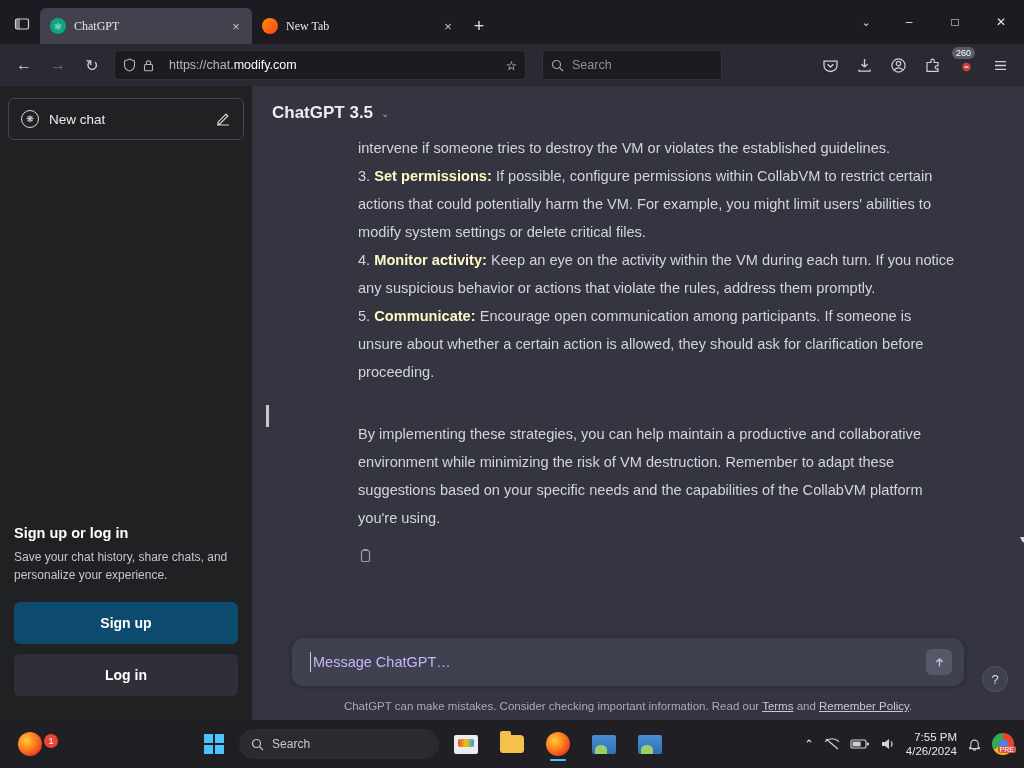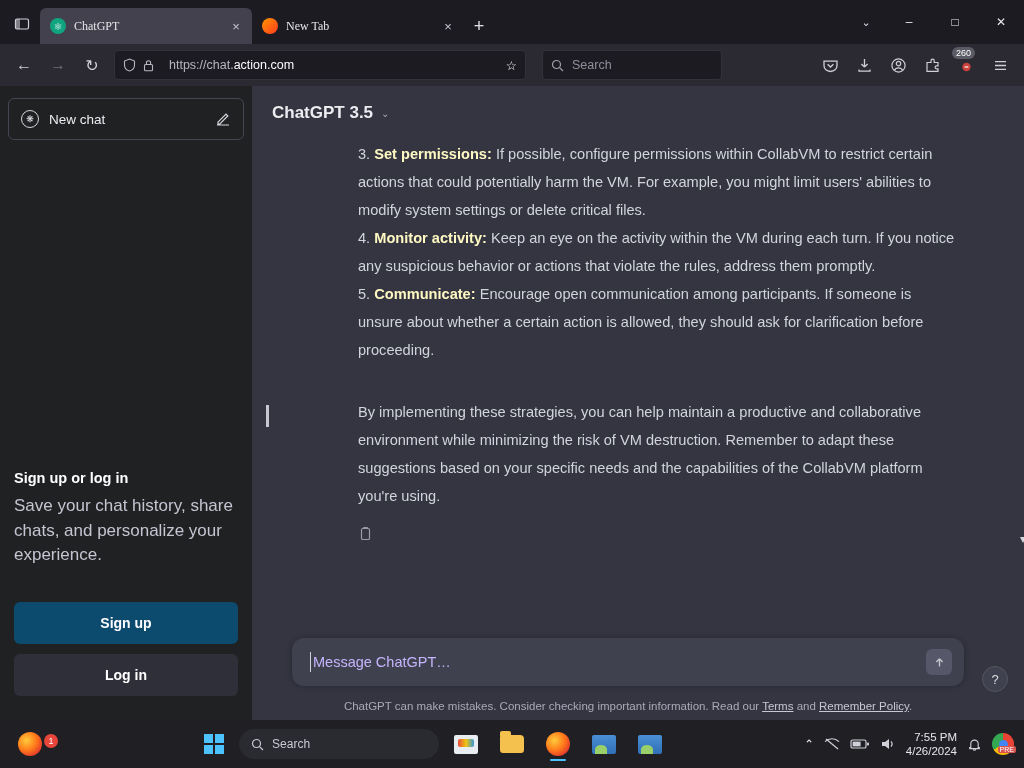--- a/index.html
+++ b/index.html
@@ -110,21 +110,21 @@
     margin-top: 4px;
   }
   .newchat-row .logo {
     width: 18px; height: 18px; border-radius: 50%;
     border: 1.5px solid #d6d6dc; display: flex; align-items: center; justify-content: center;
     font-size: 9px;
   }
   .newchat-row .label { flex: 1; }
   .sidebar-bottom { margin-top: auto; padding: 6px 6px 16px 6px; }
   .signup-title { font-size: 14.5px; color: #fff; font-weight: 600; margin-bottom: 8px; }
-  .signup-desc { font-size: 17px; color: #c5c5d2; line-height: 1.45; margin-bottom: 34px; }
+  .signup-desc { font-size: 12px; color: #c5c5d2; line-height: 1.45; margin-bottom: 18px; }
   .btn-primary {
     height: 42px; background: #0c4a6e; color: #fff; border-radius: 6px;
     display: flex; align-items: center; justify-content: center;
     font-size: 14px; font-weight: 600; margin-bottom: 10px;
   }
   .btn-secondary {
     height: 42px; background: #2f2f39; color: #fff; border-radius: 6px;
     display: flex; align-items: center; justify-content: center;
     font-size: 14px; font-weight: 600;
   }
@@ -287,21 +287,21 @@
         <svg width="13" height="14" viewBox="0 0 13 14">
             <path d="M6.5 1 11.5 3v4c0 3-2.4 5.3-5 6-2.6-.7-5-3-5-6V3z" fill="none" stroke="#b6b6c0" stroke-width="1.1"></path>
           </svg>
       </span>
       <span>
         <svg width="11" height="13" viewBox="0 0 11 13">
             <rect x="1.5" y="5.5" width="8" height="6.2" rx="1" fill="none" stroke="#b6b6c0" stroke-width="1.1"></rect>
             <path d="M3.4 5.5V3.9a2.1 2.1 0 0 1 4.2 0v1.6" fill="none" stroke="#b6b6c0" stroke-width="1.1"></path>
           </svg>
       </span>
-      <span class="url-text"><span class="dim">https://chat.</span><span>action.com</span></span>
+      <span class="url-text"><span class="dim">https://chat.</span><span>modify.com</span></span>
       <span>☆</span>
     </div>
 
     <div class="searchbar">
       <span>
         <svg width="13" height="13" viewBox="0 0 13 13">
             <circle cx="5.5" cy="5.5" r="4" fill="none" stroke="#a0a0ac" stroke-width="1.2"></circle>
             <path d="M8.6 8.6 12 12" stroke="#a0a0ac" stroke-width="1.2"></path>
           </svg>
       </span>
@@ -371,20 +371,21 @@
 
     <div class="main">
       <div class="model-header">
         <span>ChatGPT 3.5</span>
         <span class="chev">⌄</span>
       </div>
 
       <div class="convo">
         <div class="caret"></div>
         <div class="convo-inner">
+          <div class="msg-p clip-top">intervene if someone tries to destroy the VM or violates the established guidelines.</div>
 
           <div class="msg-p"><span>3. </span><b>Set permissions:</b><span> If possible, configure permissions within CollabVM to restrict certain actions that could potentially harm the VM. For example, you might limit users' abilities to modify system settings or delete critical files.</span></div>
 
           <div class="msg-p"><span>4. </span><b>Monitor activity:</b><span> Keep an eye on the activity within the VM during each turn. If you notice any suspicious behavior or actions that violate the rules, address them promptly.</span></div>
 
           <div class="msg-p"><span>5. </span><b>Communicate:</b><span> Encourage open communication among participants. If someone is unsure about whether a certain action is allowed, they should ask for clarification before proceeding.</span></div>
 
           <div class="para-gap"></div>
 
           <div class="msg-p">By implementing these strategies, you can help maintain a productive and collaborative environment while minimizing the risk of VM destruction. Remember to adapt these suggestions based on your specific needs and the capabilities of the CollabVM platform you're using.</div>

